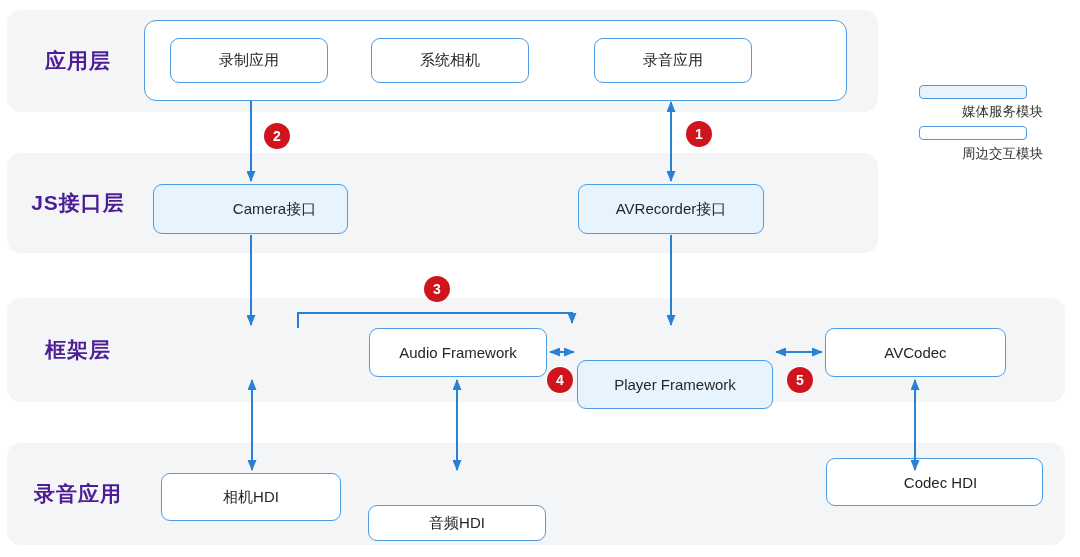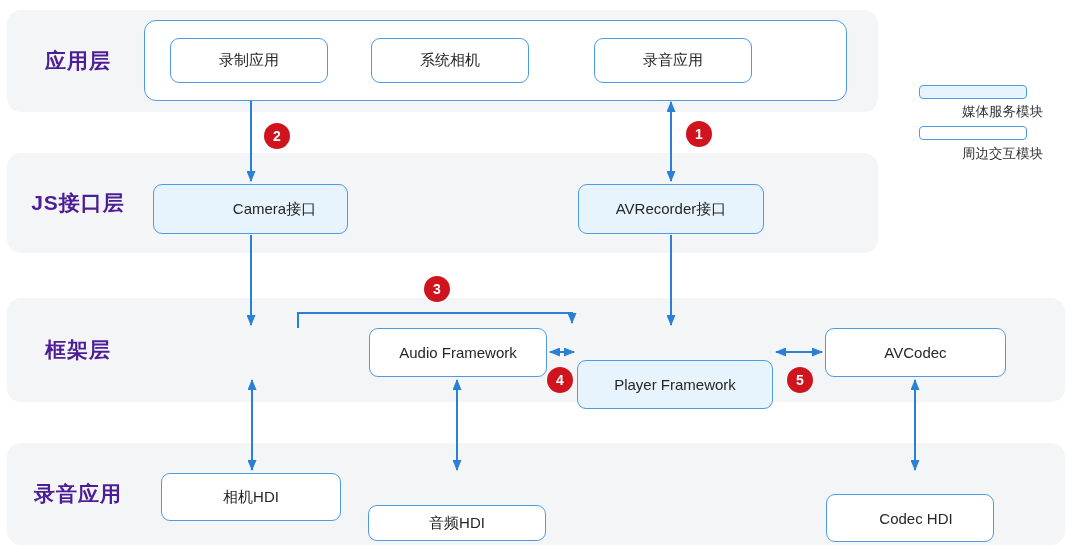--- a/index.html
+++ b/index.html
@@ -49,21 +49,21 @@
 
   <div class="node media" style="left:153px;top:184px;width:195px;height:50px;padding-left:48px;">Camera接口</div>
   <div class="node media" style="left:578px;top:184px;width:186px;height:50px;">AVRecorder接口</div>
 
   <div class="node" style="left:369px;top:328px;width:178px;height:49px;">Audio Framework</div>
   <div class="node media" style="left:577px;top:328px;width:196px;height:49px;margin-top:32px;">Player Framework</div>
   <div class="node" style="left:825px;top:328px;width:181px;height:49px;">AVCodec</div>
 
   <div class="node" style="left:161px;top:473px;width:180px;height:48px;">相机HDI</div>
   <div class="node" style="left:368px;top:473px;width:178px;height:36px;margin-top:32px;">音频HDI</div>
-  <div class="node" style="left:826px;top:494px;width:168px;height:48px;padding-left:12px;">Codec HDI</div>
+  <div class="node" style="left:826px;top:458px;width:217px;height:48px;padding-left:12px;">Codec HDI</div>
 
   <svg class="arrows" width="1080" height="557" viewBox="0 0 1080 557">
     <defs>
       <marker id="ae" viewBox="0 0 11 9" refX="10" refY="4.5" markerWidth="11" markerHeight="9" orient="auto" markerUnits="userSpaceOnUse">
         <path d="M0,0 L11,4.5 L0,9 Z" fill="#2a7fd6"></path>
       </marker>
       <marker id="as" viewBox="0 0 11 9" refX="10" refY="4.5" markerWidth="11" markerHeight="9" orient="auto-start-reverse" markerUnits="userSpaceOnUse">
         <path d="M0,0 L11,4.5 L0,9 Z" fill="#2a7fd6"></path>
       </marker>
     </defs>

